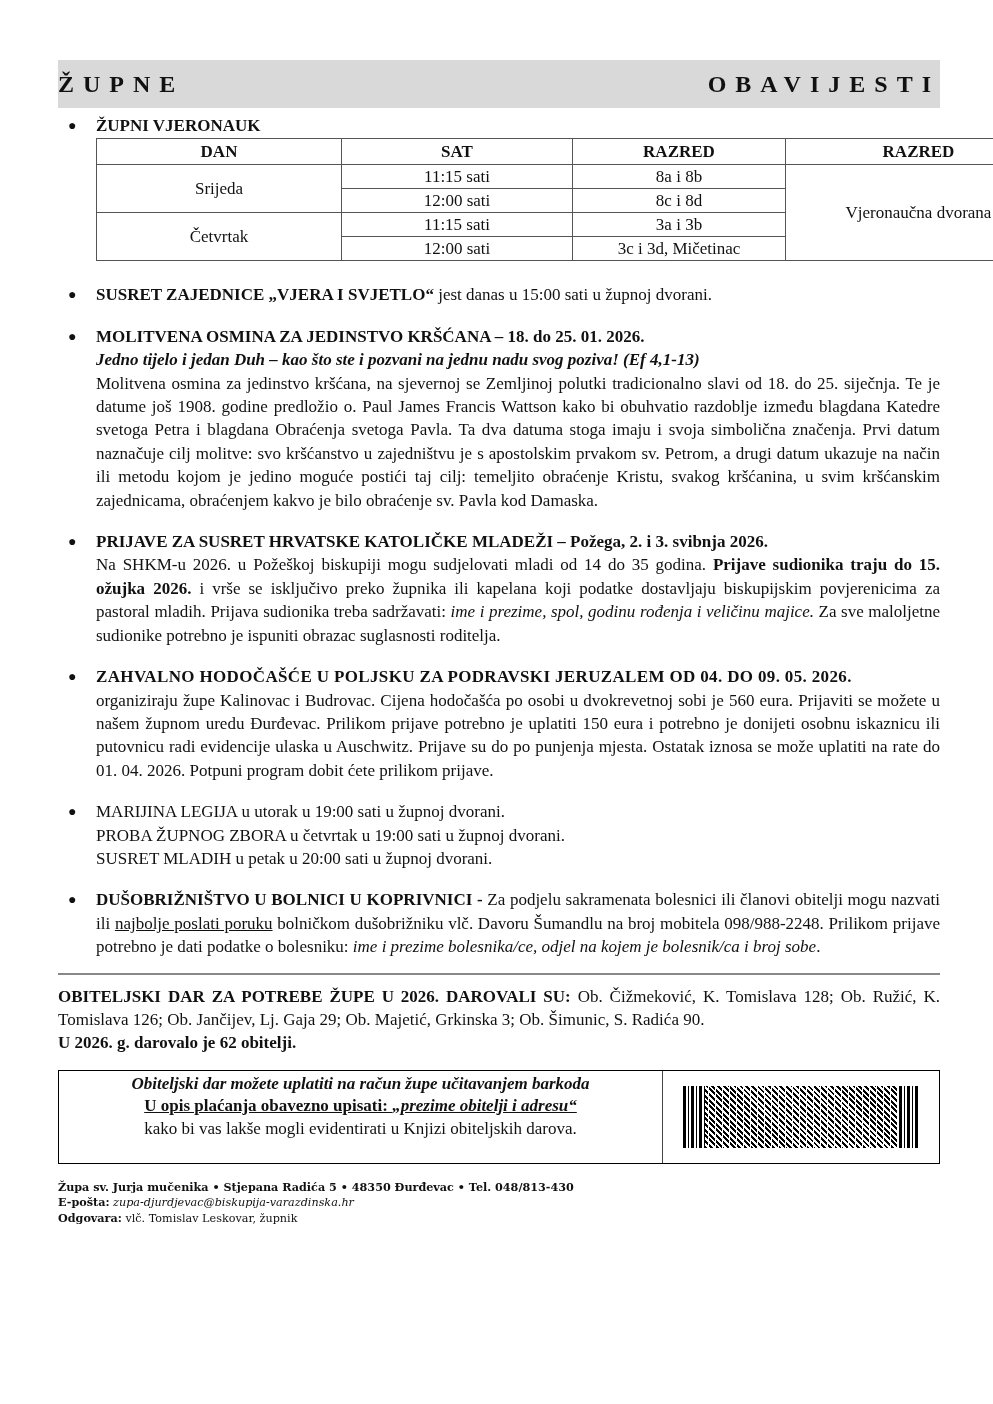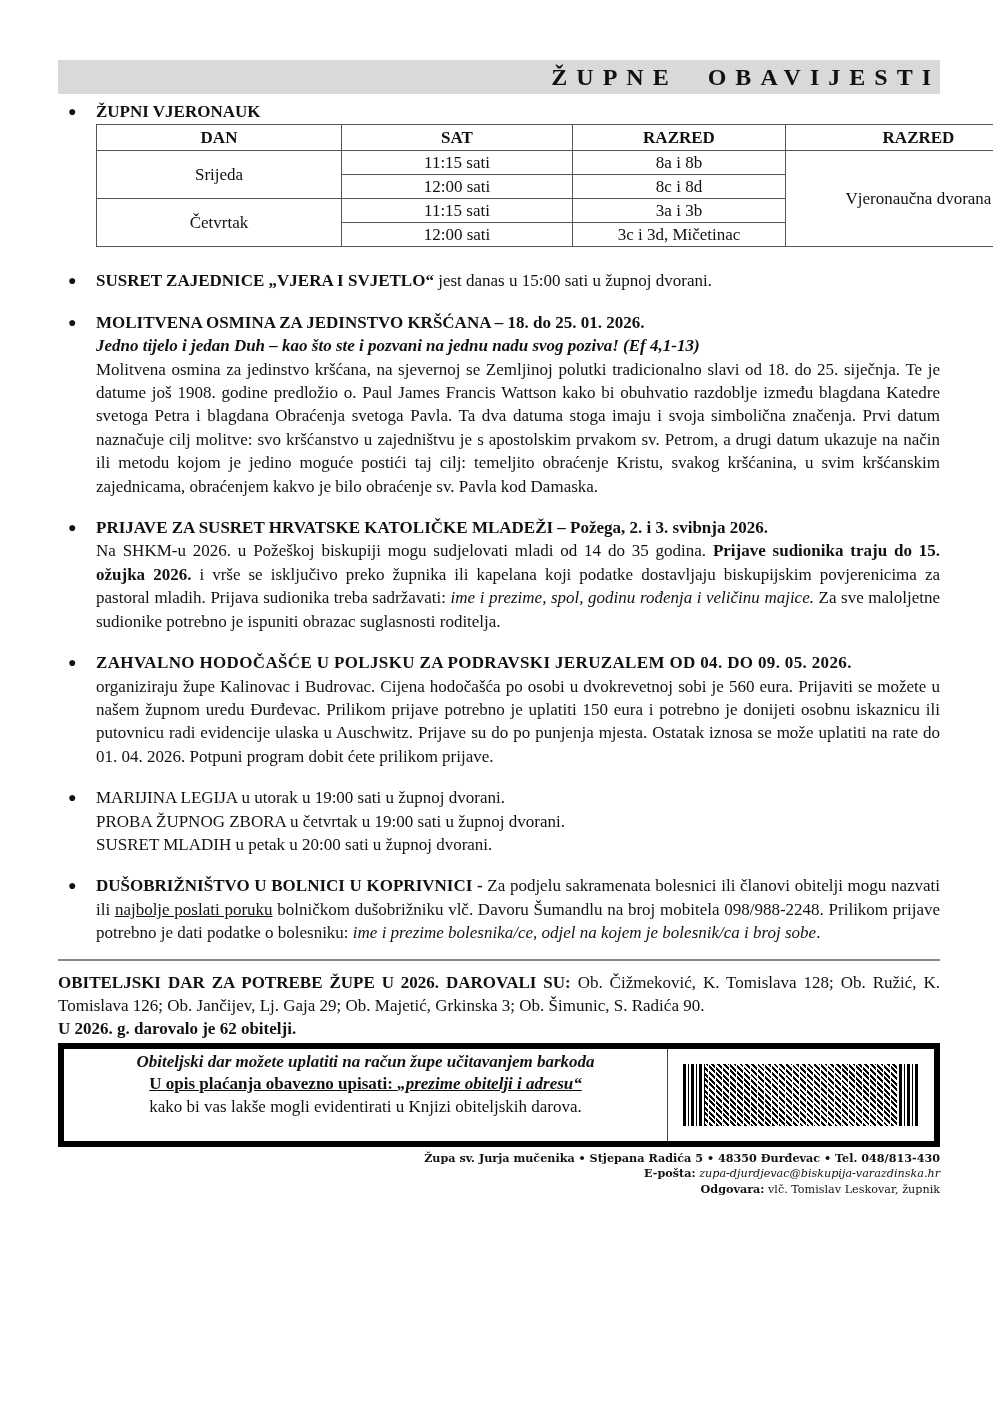--- a/index.html
+++ b/index.html
@@ -3,21 +3,21 @@
 <meta charset="utf-8">
 <style>
   html, body { margin: 0; padding: 0; background: #ffffff; }
   body {
     width: 993px; height: 1404px; position: relative; overflow: hidden;
     font-family: "Liberation Serif", "DejaVu Serif", serif;
     color: #111;
   }
   .page { position: absolute; left: 58px; top: 60px; width: 882px; }
   .title-band {
-    background: #d9d9d9; height: 34px; display: flex; align-items: center; justify-content: flex-end;
+    background: #d9d9d9; height: 48px; display: flex; align-items: center; justify-content: space-between;
     font-family: "Liberation Serif", serif; font-weight: bold; font-size: 24px; letter-spacing: 9px;
   }
   .title-band .gap { display: inline-block; width: 30px; }
   .section { position: relative; padding-left: 38px; font-size: 17px; line-height: 23.4px; }
   .bullet { position: absolute; left: 10px; top: 0; font-size: 14px; }
   .heading { font-weight: bold; }
   .sub-italic { font-weight: bold; font-style: italic; }
   .para { text-align: justify; }
   .it { font-style: italic; }
   .b { font-weight: bold; }
@@ -29,21 +29,21 @@
   }
   table.schedule th, table.schedule td {
     border: 1px solid #555; text-align: center; padding: 0; height: 23px; line-height: 22px;
   }
   table.schedule th { font-weight: bold; height: 25px; }
 
   .divider { border-top: 2px solid #888; margin: 0; }
   .donors { font-size: 17px; line-height: 23px; margin-top: 10px; }
 
   .pay-box {
-    border: 6px solid #000000; display: flex; margin-top: 3px; height: 92px;
+    border: 1px solid #000000; display: flex; margin-top: 16px; height: 92px;
   }
   .pay-text {
     width: 603px; text-align: center; font-size: 17px; line-height: 22.5px; padding-top: 2px;
     border-right: 1px solid #444;
   }
   .pay-barcode { flex: 1; display: flex; align-items: center; justify-content: center; }
   .barcode {
     width: 236px; height: 62px;
     background:
       repeating-linear-gradient(90deg, #000 0 3px, #fff 3px 5px, #000 5px 6px, #fff 6px 8px);
@@ -55,21 +55,21 @@
       repeating-linear-gradient(45deg, #000 0 2px, #fff 2px 4px),
       #000;
     background-blend-mode: normal;
   }
   .barcode .inner::after {
     content: ""; position: absolute; inset: 0;
     background: repeating-linear-gradient(90deg, transparent 0 3px, #fff 3px 4px, transparent 4px 7px);
   }
 
   .footer {
-    text-align: right; font-family: "DejaVu Serif", serif; font-size: 11.2px; line-height: 15.5px; margin-top: 4px;
+    text-align: left; font-family: "DejaVu Serif", serif; font-size: 11.2px; line-height: 15.5px; margin-top: 16px;
   }
 </style>
 </head>
 <body>
 
 <div class="page">
 
   <div class="title-band">
     <span>ŽUPNE</span>
     <span class="gap"></span>

